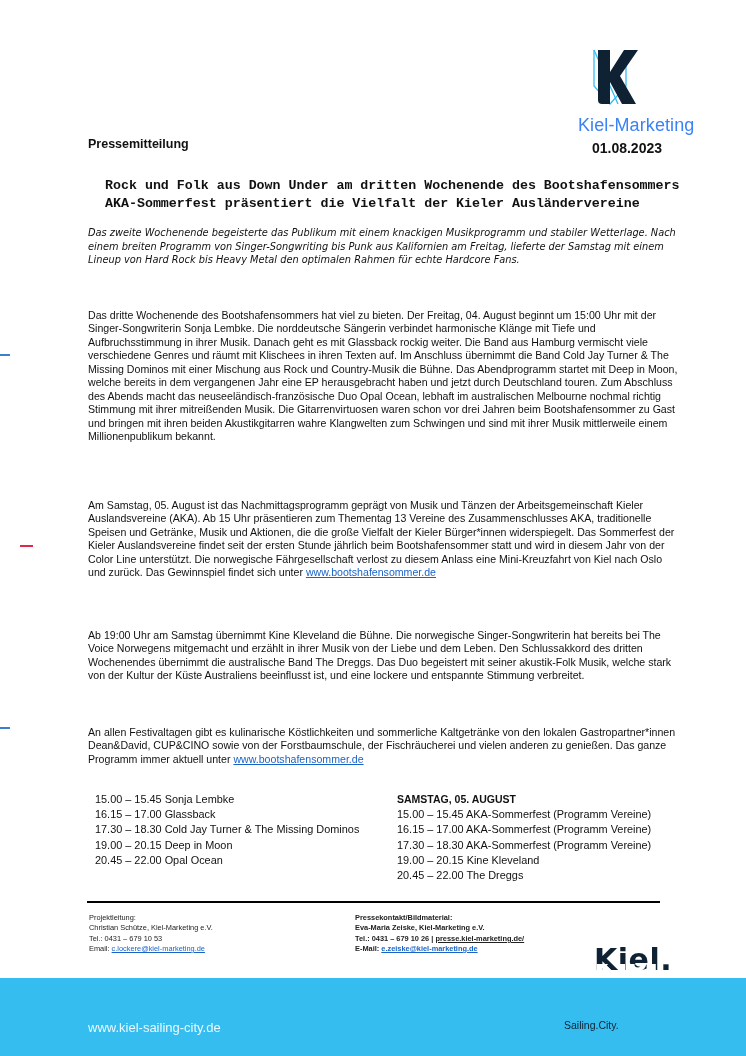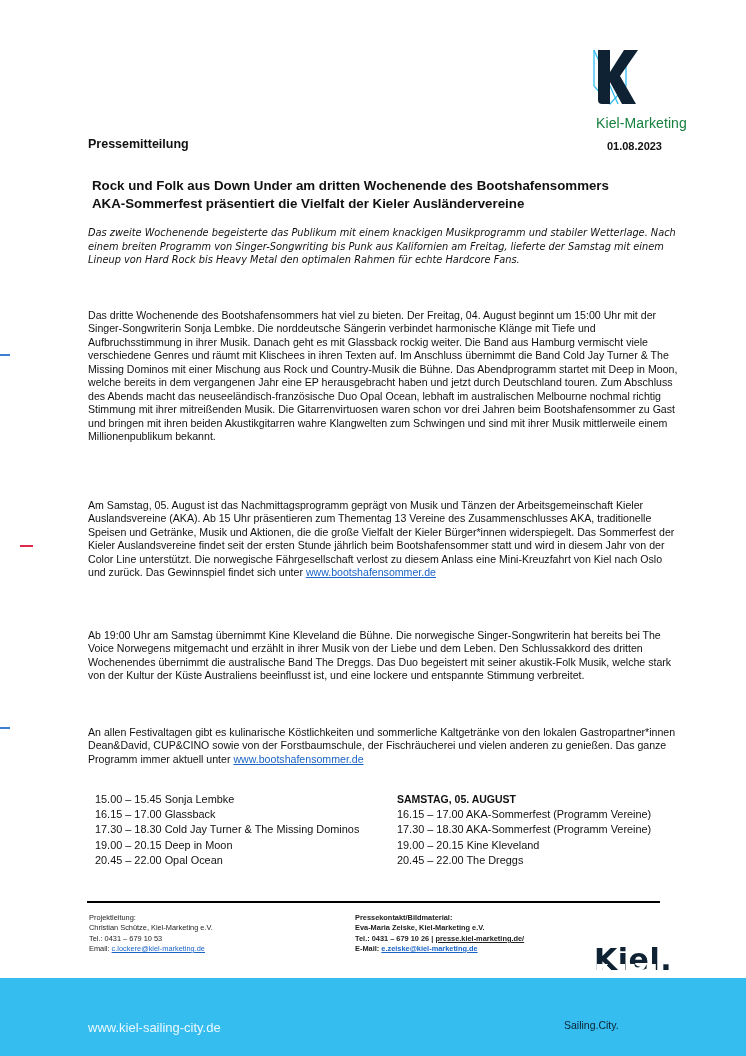--- a/index.html
+++ b/index.html
@@ -3,24 +3,24 @@
 <meta charset="utf-8">
 <style>
   html, body { margin: 0; padding: 0; }
   body {
     width: 746px; height: 1056px; position: relative; overflow: hidden;
     background: #ffffff; color: #111;
     font-family: "Liberation Sans", sans-serif;
   }
   .abs { position: absolute; }
   .logo-k { left: 588px; top: 46px; width: 50px; height: 62px; }
-  .logo-text { left: 578px; top: 115px; font-size: 14px; color: #15803d; letter-spacing: 0.1px; margin-left: 18px; }
+  .logo-text { left: 578px; top: 115px; font-size: 18px; color: #3b82f6; letter-spacing: 0.1px; }
   .label { left: 88px; top: 137px; font-size: 12.5px; font-weight: bold; }
-  .date { left: 590px; top: 140px; font-size: 11px; font-weight: bold; text-align: right; width: 72px; }
-  .headline { left: 92px; top: 177px; width: 590px; font-size: 13.3px; font-weight: bold; line-height: 17.5px; }
+  .date { left: 590px; top: 140px; font-size: 14px; font-weight: bold; text-align: right; width: 72px; }
+  .headline { left: 105px; top: 177px; width: 590px; font-size: 13.3px; font-weight: bold; line-height: 17.5px; font-family: Liberation Mono, monospace; }
   .text {
     left: 88px; width: 590px; font-size: 10.6px; line-height: 13.45px; color: #111;
   }
   .lead { top: 226px; font-style: italic; font-family: "DejaVu Sans", sans-serif; font-size: 9.8px; line-height: 13.5px; }
   .p1 { top: 309px; }
   .p2 { top: 499px; }
   .p3 { top: 629px; }
   .p4 { top: 726px; }
   a, .link { color: #1a63c6; text-decoration: underline; cursor: pointer; }
   .sched { top: 792px; font-size: 10.9px; line-height: 15.2px; }
@@ -76,20 +76,21 @@
 
 <div class="abs sched sched-fri">
   <div>15.00 – 15.45 Sonja Lembke</div>
   <div>16.15 – 17.00 Glassback</div>
   <div>17.30 – 18.30 Cold Jay Turner &amp; The Missing Dominos</div>
   <div>19.00 – 20.15 Deep in Moon</div>
   <div>20.45 – 22.00 Opal Ocean</div>
 </div>
 <div class="abs sched sched-sat">
   <div class="hd">SAMSTAG, 05. AUGUST</div>
+  <div>15.00 – 15.45 AKA-Sommerfest (Programm Vereine)</div>
   <div>16.15 – 17.00 AKA-Sommerfest (Programm Vereine)</div>
   <div>17.30 – 18.30 AKA-Sommerfest (Programm Vereine)</div>
   <div>19.00 – 20.15 Kine Kleveland</div>
   <div>20.45 – 22.00 The Dreggs</div>
 </div>
 
 <div class="abs rule"></div>
 
 <div class="abs contact contact-l">
   <div>Projektleitung:</div>

